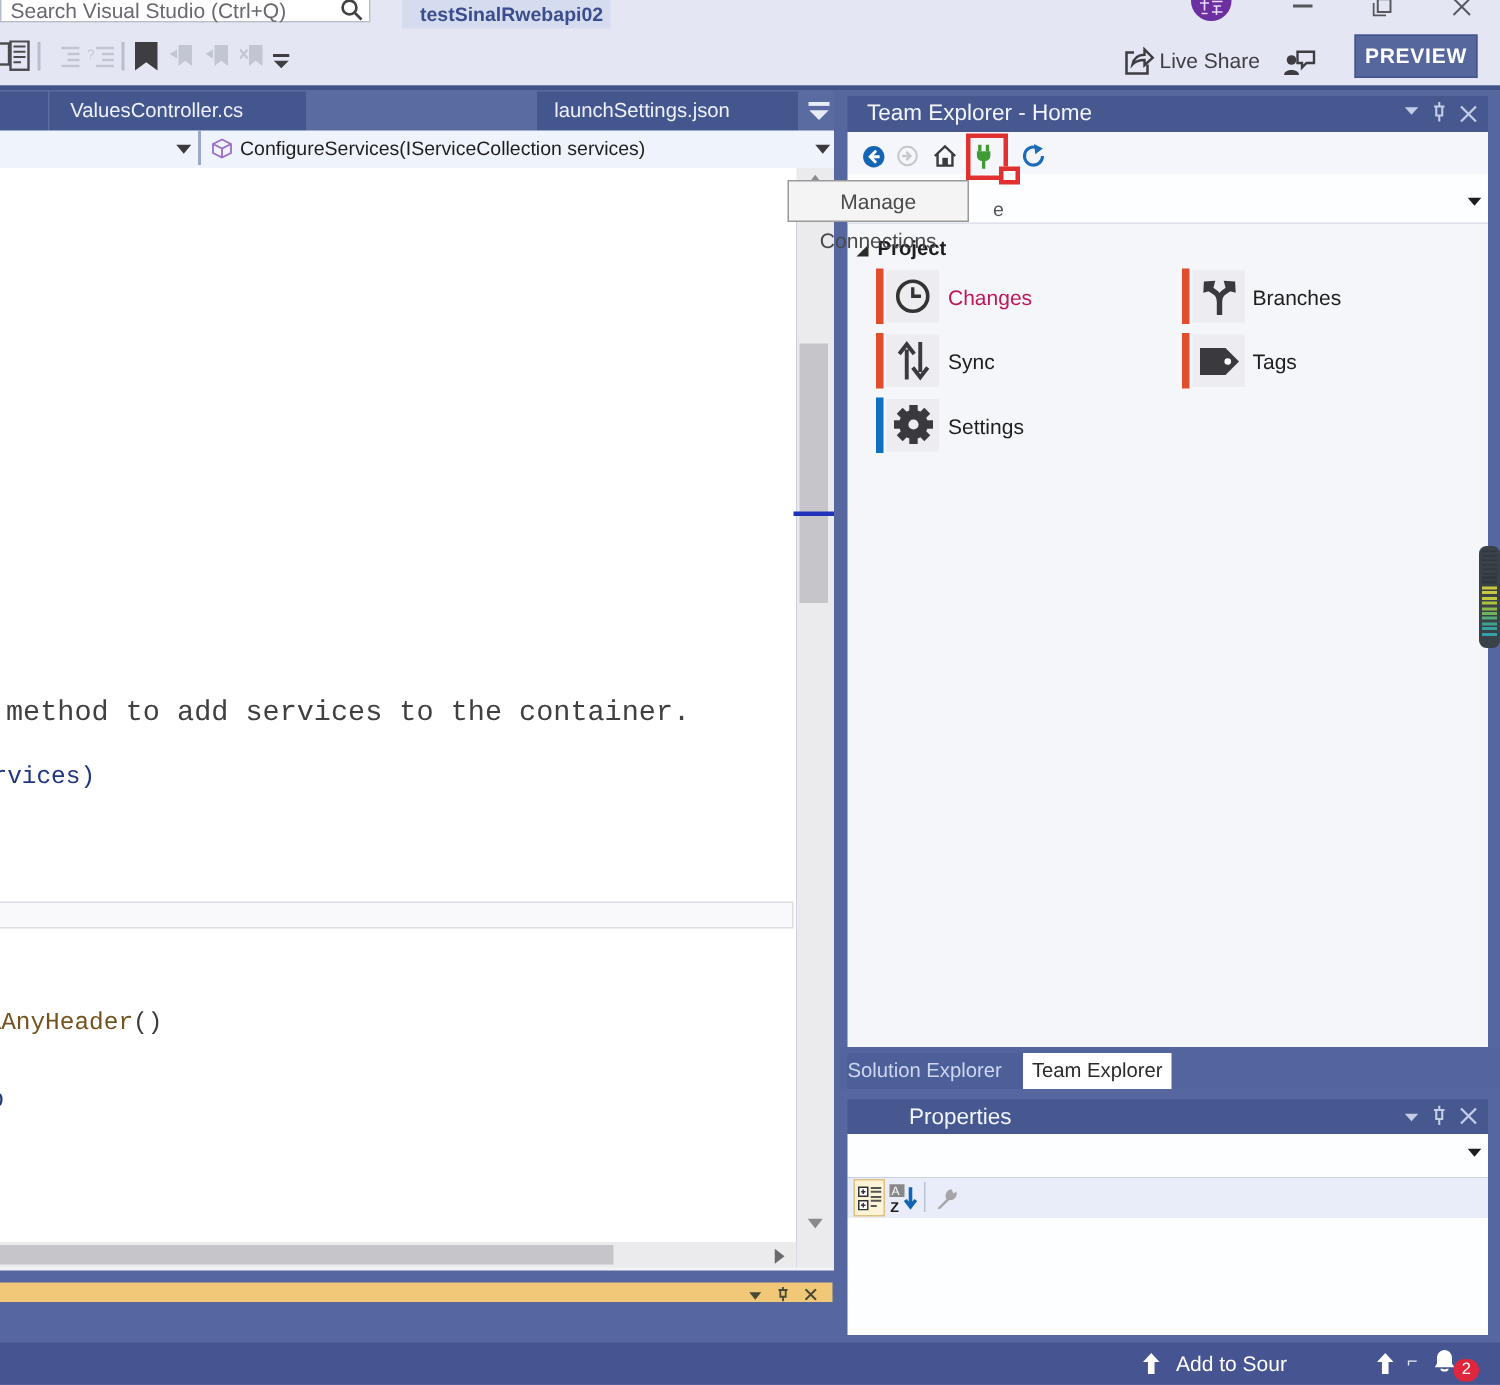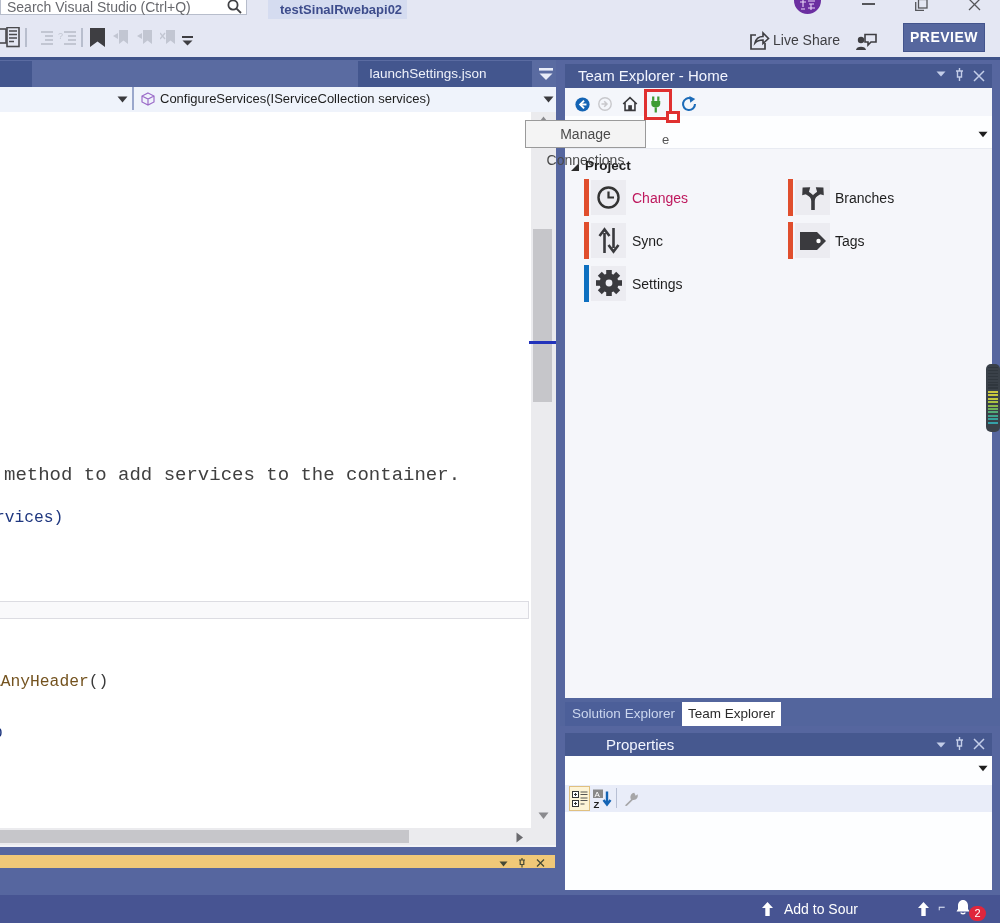--- a/index.html
+++ b/index.html
@@ -83,20 +83,21 @@
     <path d="M3 20 C3 15.5 13 15.5 13 20 Z" fill="#3e3e42"></path>
     <path d="M12 4.5 H23 V12 H18 L15 15 V12 H12 Z" fill="none" stroke="#3e3e42" stroke-width="1.6"></path>
   </svg>
 
 <div class="abs" style="left:903px;top:23px;width:82px;height:29px;background:#56679e;border:1px solid #43548c;color:#fff;font-size:14px;font-weight:bold;text-align:center;line-height:27px;letter-spacing:0.5px;">PREVIEW</div>
 
 <div class="abs" style="left:0;top:57px;width:1000px;height:3px;background:#3f5389;"></div>
 
 <div class="abs" style="left:0;top:60px;width:556px;height:27px;background:#5a6ba1;">
   <div class="abs" style="left:0;top:1px;width:32px;height:26px;background:#43568e;"></div>
+  <div class="abs" style="left:33px;top:1px;width:171px;height:26px;background:#43568e;color:#eef1fa;font-size:13.5px;text-align:center;line-height:25px;padding-right:28px;">ValuesController.cs</div>
   <div class="abs" style="left:358px;top:1px;width:174px;height:26px;background:#43568e;color:#eef1fa;font-size:13.5px;text-align:center;line-height:25px;padding-right:34px;">launchSettings.json</div>
   <svg class="abs" style="left:538px;top:8px;" width="16" height="13" viewBox="0 0 16 13">
       <rect x="1" y="0" width="14" height="2.6" fill="#e8ecf8"></rect>
       <path d="M1.5 5.5 H14.5 L8 12 Z" fill="#e8ecf8"></path>
     </svg>
 </div>
 
 <div class="abs" style="left:0;top:87px;width:556px;height:40px;background:#eff3fb;border-bottom:2px solid #c6cfe4;">
   <svg class="abs" style="left:117px;top:9px;" width="11" height="7" viewBox="0 0 11 7">
       <path d="M0.5 0.5 H10.5 L5.5 6.5 Z" fill="#3a3a3e"></path>
@@ -268,21 +269,21 @@
     <div class="abs" style="left:2px;top:37.2px;width:10px;height:2px;background:#aac342;"></div>
     <div class="abs" style="left:2px;top:40.6px;width:10px;height:2px;background:#8cba4a;"></div>
     <div class="abs" style="left:2px;top:44px;width:10px;height:2px;background:#6fb35a;"></div>
     <div class="abs" style="left:2px;top:47.4px;width:10px;height:2px;background:#54ab77;"></div>
     <div class="abs" style="left:2px;top:50.8px;width:10px;height:2px;background:#3fa48e;"></div>
     <div class="abs" style="left:2px;top:54.2px;width:10px;height:2px;background:#36a09c;"></div>
     <div class="abs" style="left:2px;top:57.599999999999994px;width:10px;height:2px;background:#35a0a8;"></div>
   </div>
 
 <div class="abs" style="left:560px;top:698px;width:440px;height:28px;background:#53659d;">
-  <div class="abs" style="left:5px;top:4px;width:117px;height:24px;background:#4c5f99;color:#ccd7ef;font-size:13.5px;text-align:center;line-height:23px;">Solution Explorer</div>
+  <div class="abs" style="left:5px;top:4px;width:117px;height:24px;background:#4c5f99;color:#ccd7ef;font-size:13.5px;line-height:23px;">Solution Explorer</div>
   <div class="abs" style="left:122px;top:4px;width:99px;height:24px;background:#ffffff;color:#2b2b2b;font-size:13.5px;text-align:center;line-height:23px;">Team Explorer</div>
 </div>
 
 <div class="abs" style="left:565px;top:733px;width:427px;height:23px;background:#46588f;">
   <div class="abs" style="left:13px;top:3px;color:#f2f5ff;font-size:15px;margin-left:28px;">Properties</div>
   <svg class="abs" style="left:371px;top:9px;" width="10" height="6" viewBox="0 0 10 6">
       <path d="M0.5 0.5 H9.5 L5 5.5 Z" fill="#c3cde8"></path>
     </svg>
   <svg class="abs" style="left:390px;top:4px;" width="9" height="14" viewBox="0 0 9 14">
       <path d="M4.5 0 V3 M1 3 H8 M2.5 3 V9 H6.5 V3 M4.5 9 V13" stroke="#c3cde8" stroke-width="1.4" fill="none"></path>

